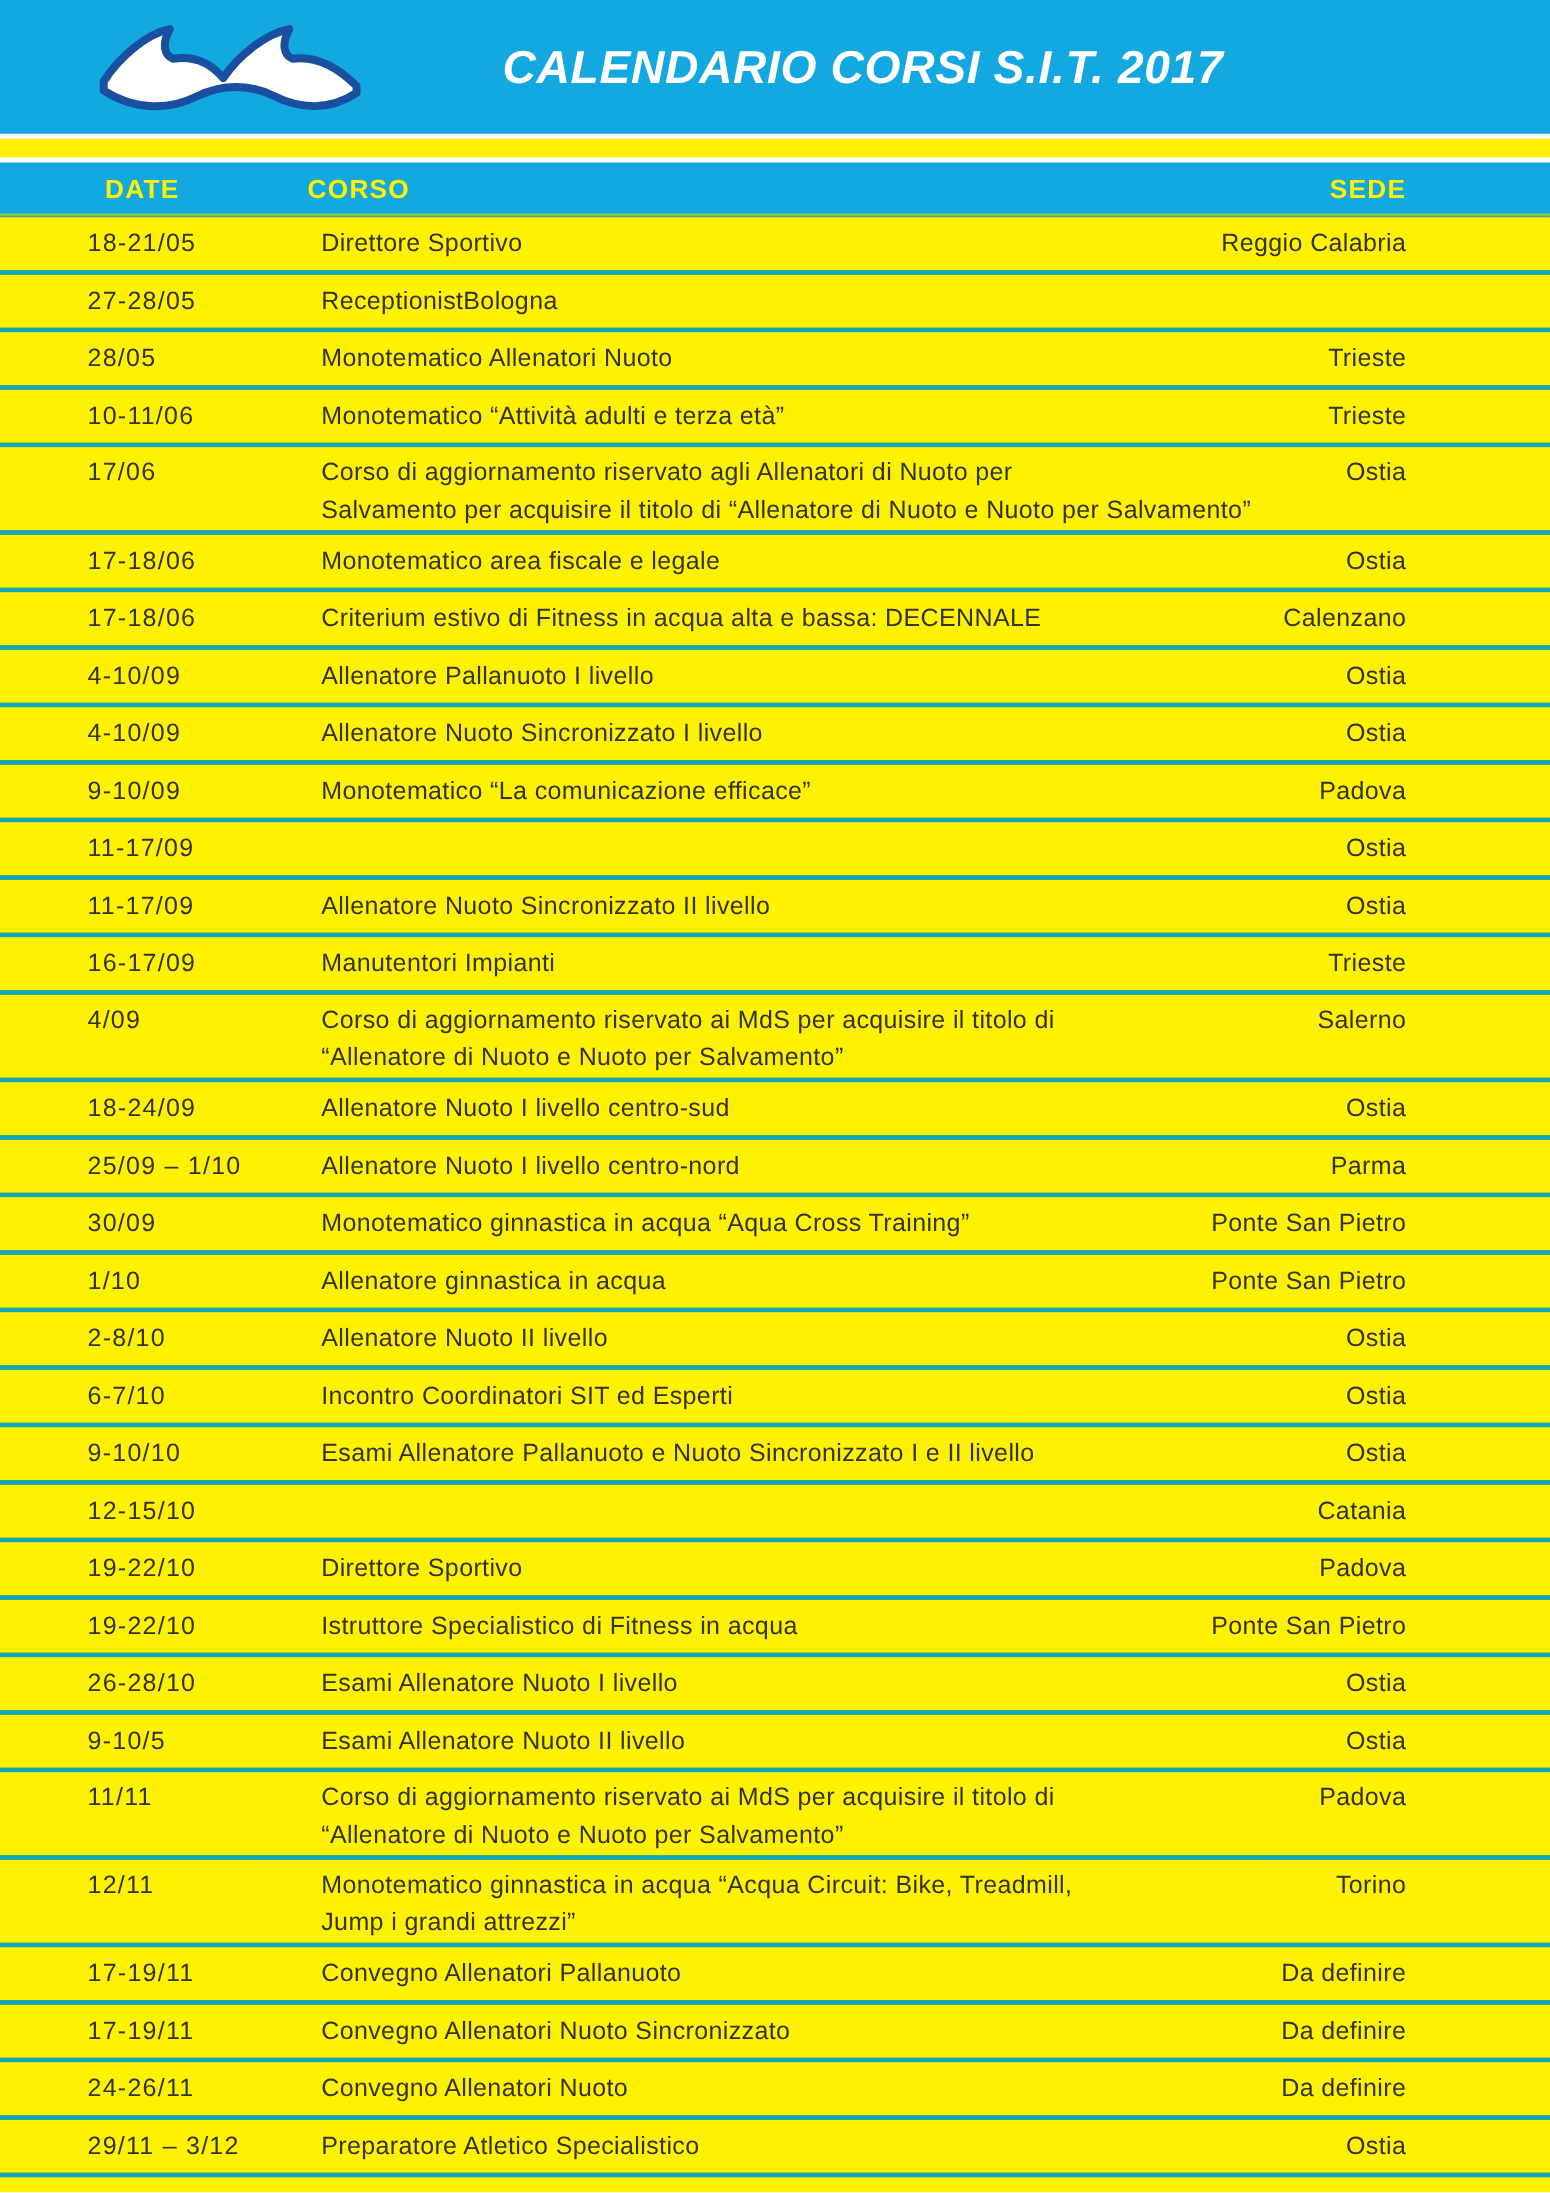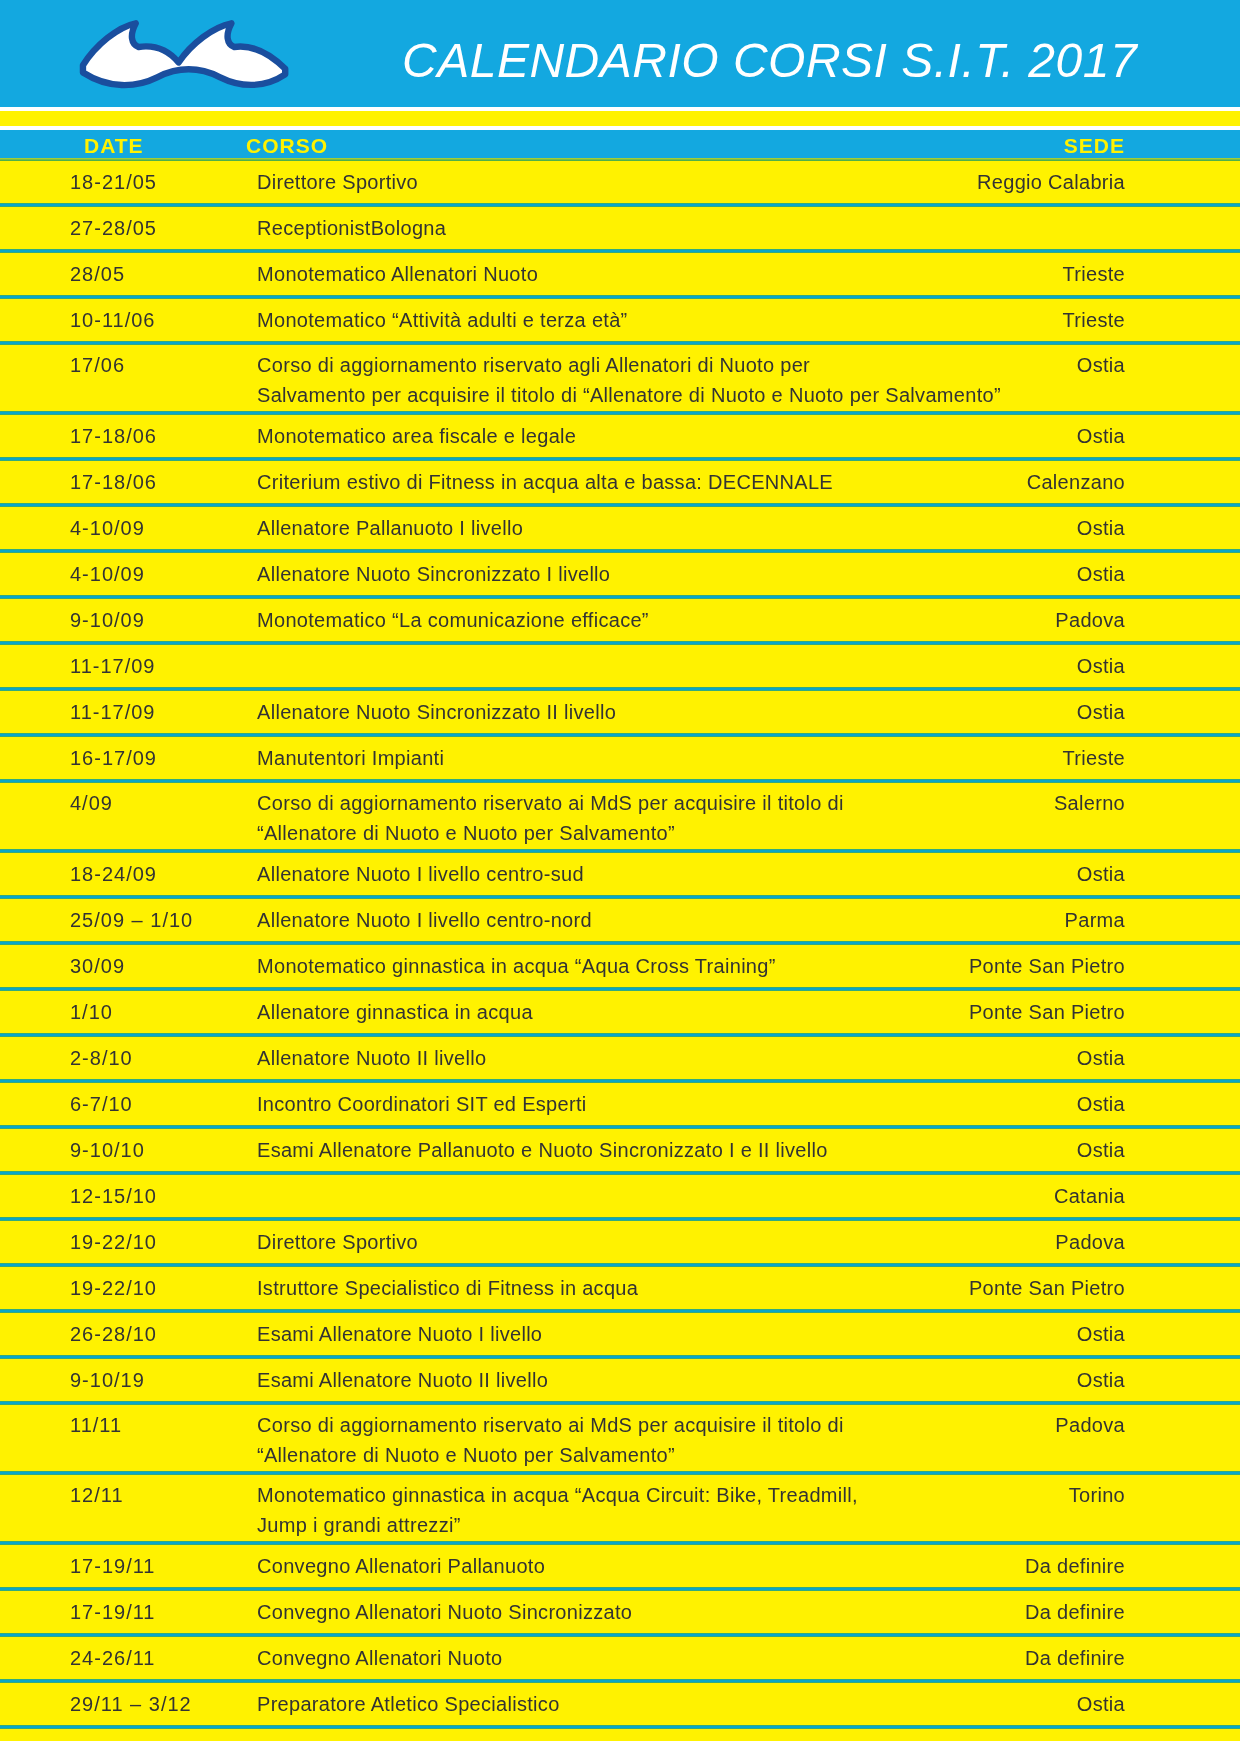--- a/index.html
+++ b/index.html
@@ -1,28 +1,28 @@
 <!DOCTYPE html>
 <html><head>
 <meta charset="utf-8">
 <style>
   html,body{margin:0;padding:0;background:#ffffff;}
   body{width:1240px;font-family:"Liberation Sans", sans-serif;-webkit-font-smoothing:antialiased;}
 
   
   .banner{position:relative;width:1240px;height:107px;background:#13a8e0;}
   .logo{position:absolute;left:72px;top:16px;width:226px;height:82px;}
-  .title{position:absolute;left:402px;top:33px;color:#ffffff;font-size:48px;
-         font-style:italic;font-weight:400;letter-spacing:0.5px;white-space:nowrap;}
+  .title{position:absolute;left:402px;top:33px;color:#ffffff;font-size:37px;
+         font-style:italic;font-weight:700;letter-spacing:0.5px;white-space:nowrap;}
 
   .gap{width:1240px;height:4px;background:#ffffff;}
   .yellow-bar{width:1240px;height:15px;background:#fff200;}
 
   
-  .thead{position:relative;width:1240px;height:31px;background:#13a8e0;}
+  .thead{position:relative;width:1240px;height:44px;background:#13a8e0;}
   .thead::after{content:"";position:absolute;left:0;right:0;bottom:0;height:3px;
          background:linear-gradient(to bottom,#b8d434,#3aa84f);}
   .th{position:absolute;top:50%;transform:translateY(-50%);color:#fff200;
       font-weight:bold;font-size:21px;letter-spacing:1px;white-space:nowrap;}
   .th.date{left:84px;}
   .th.corso{left:246px;}
   .th.sede{right:115px;}
 
   
   .tbody{width:1240px;}
@@ -195,21 +195,21 @@
     <div class="cell date">19-22/10</div>
     <div class="cell sede">Ponte San Pietro</div>
   </div>
     <div class="row">
     <div class="cell corso">Esami Allenatore Nuoto I livello</div>
     <div class="cell date">26-28/10</div>
     <div class="cell sede">Ostia</div>
   </div>
     <div class="row">
     <div class="cell corso">Esami Allenatore Nuoto II livello</div>
-    <div class="cell date">9-10/19</div>
+    <div class="cell date">9-10/5</div>
     <div class="cell sede">Ostia</div>
   </div>
     <div class="row multi">
     <div class="cell corso">Corso di aggiornamento riservato ai MdS per acquisire il titolo di
 “Allenatore di Nuoto e Nuoto per Salvamento”</div>
     <div class="cell date">11/11</div>
     <div class="cell sede">Padova</div>
   </div>
     <div class="row multi">
     <div class="cell corso">Monotematico ginnastica in acqua “Acqua Circuit: Bike, Treadmill,

